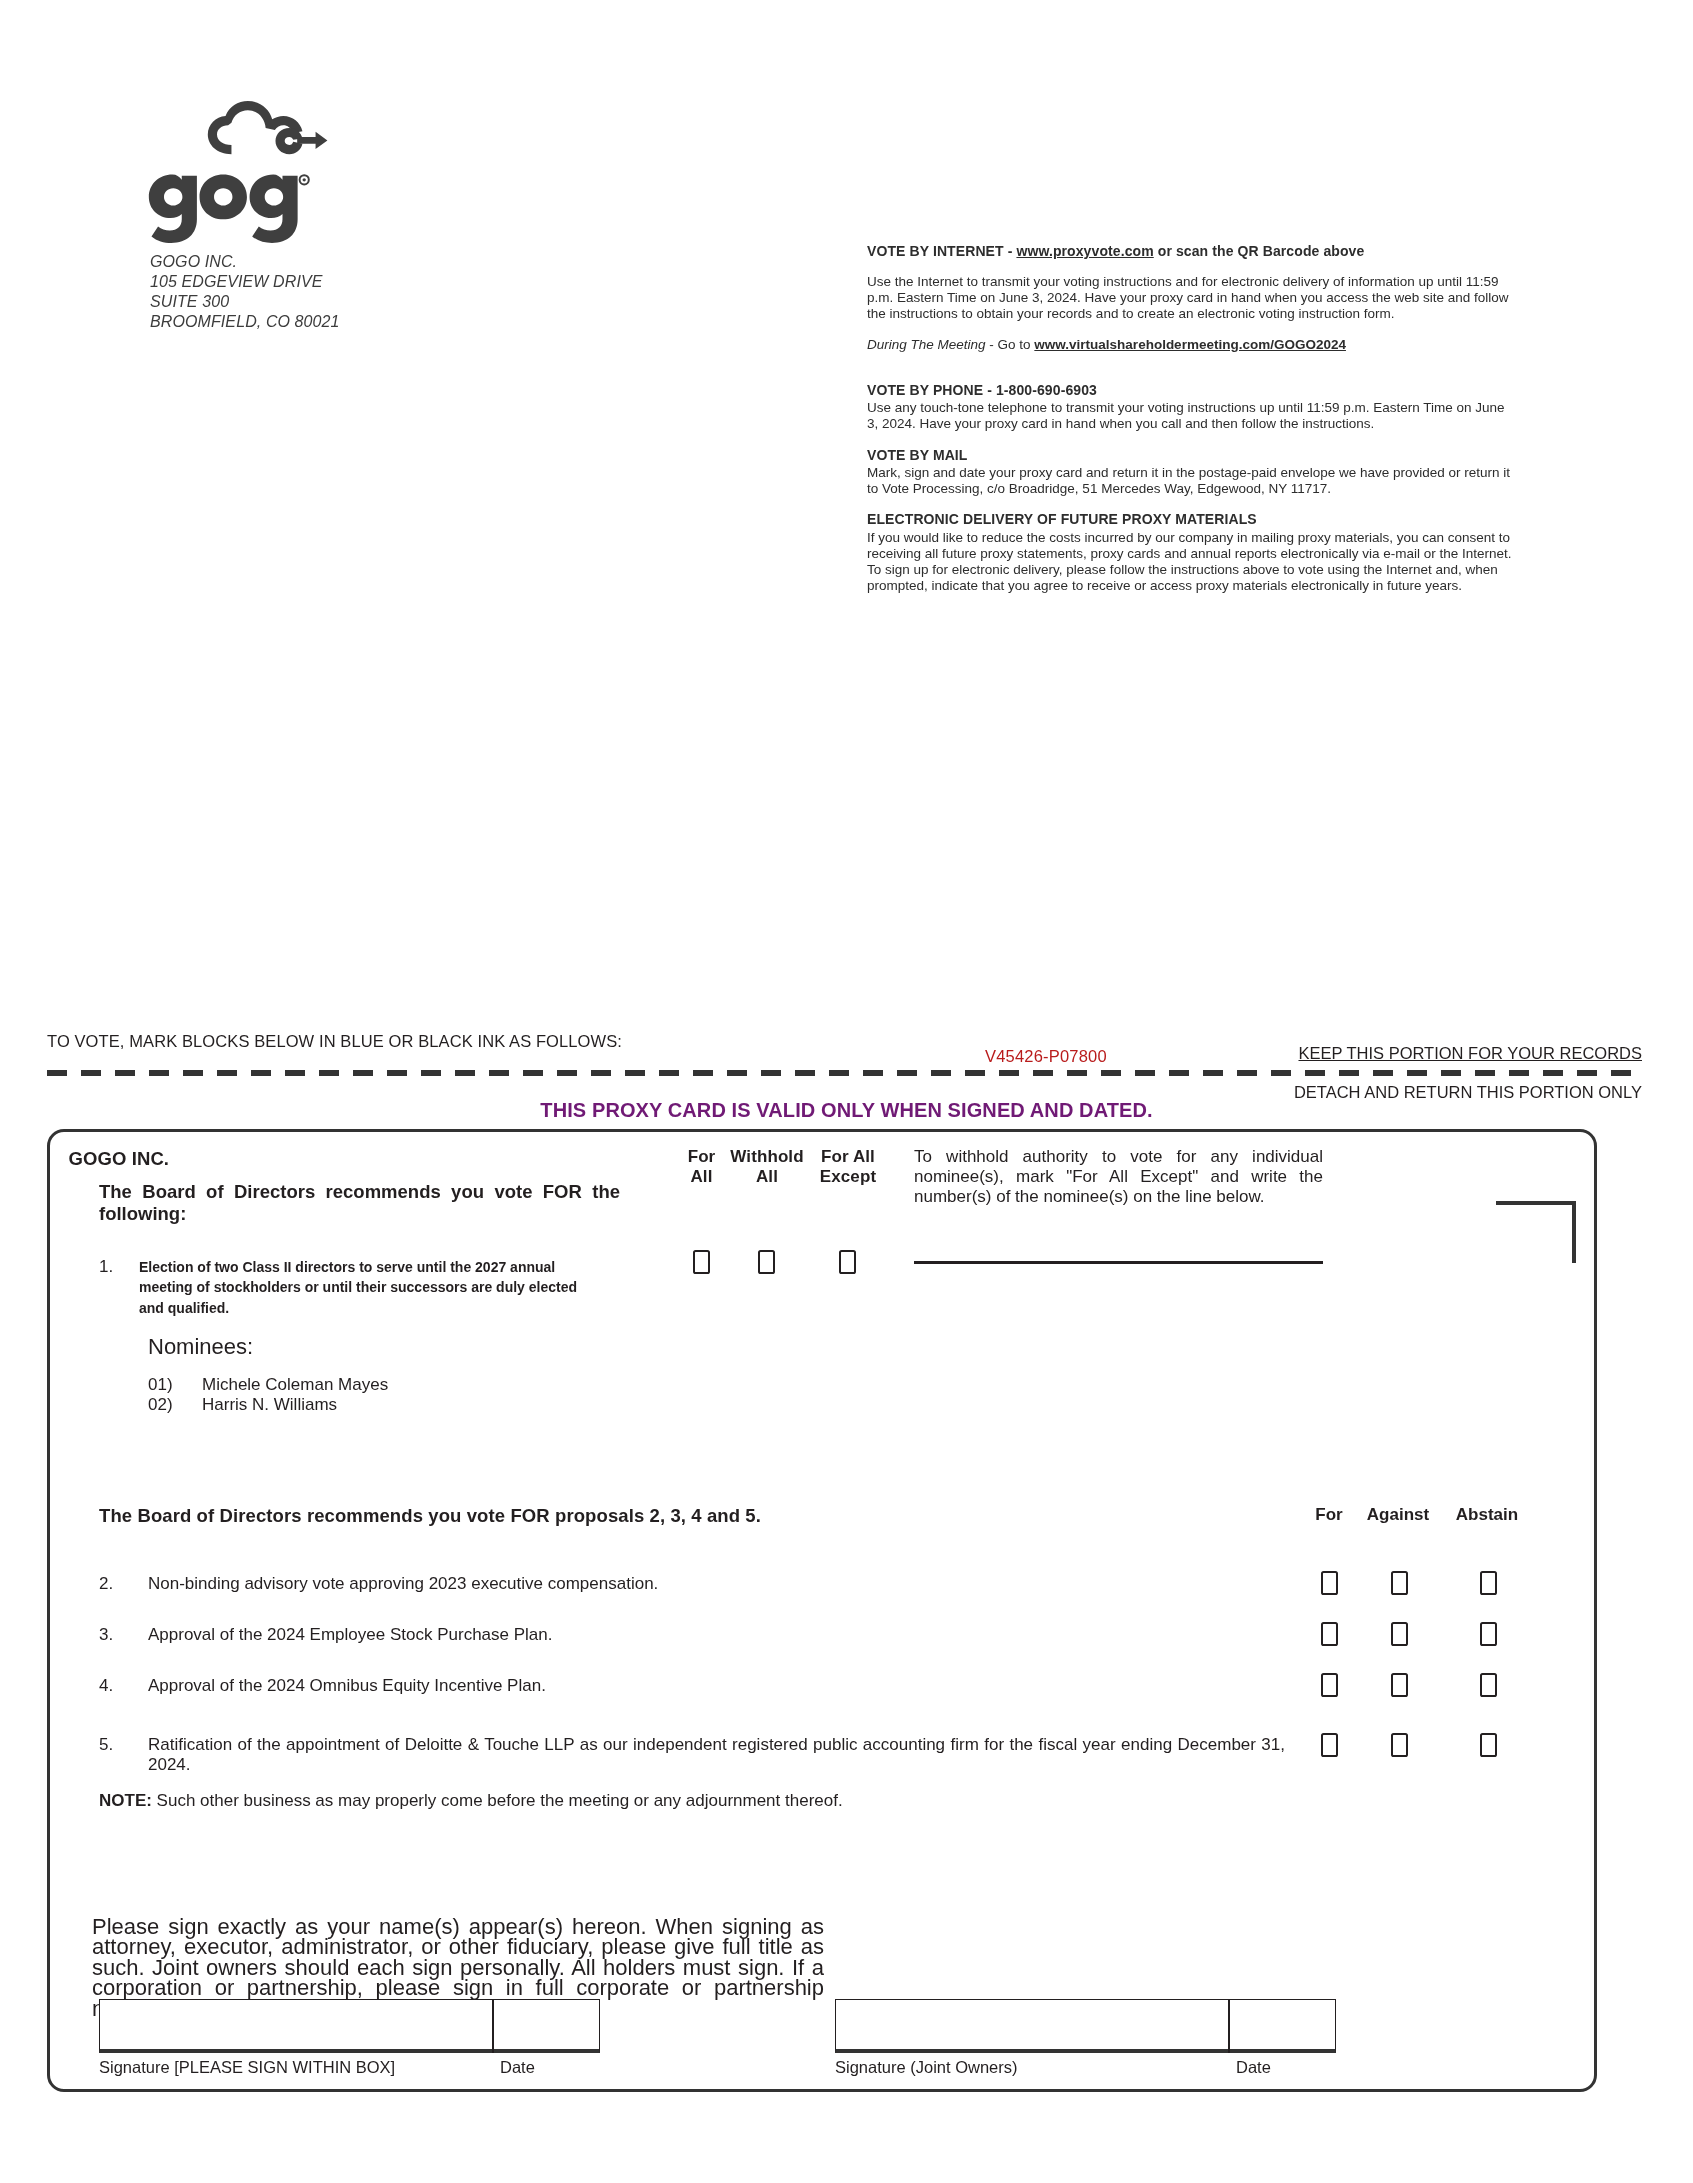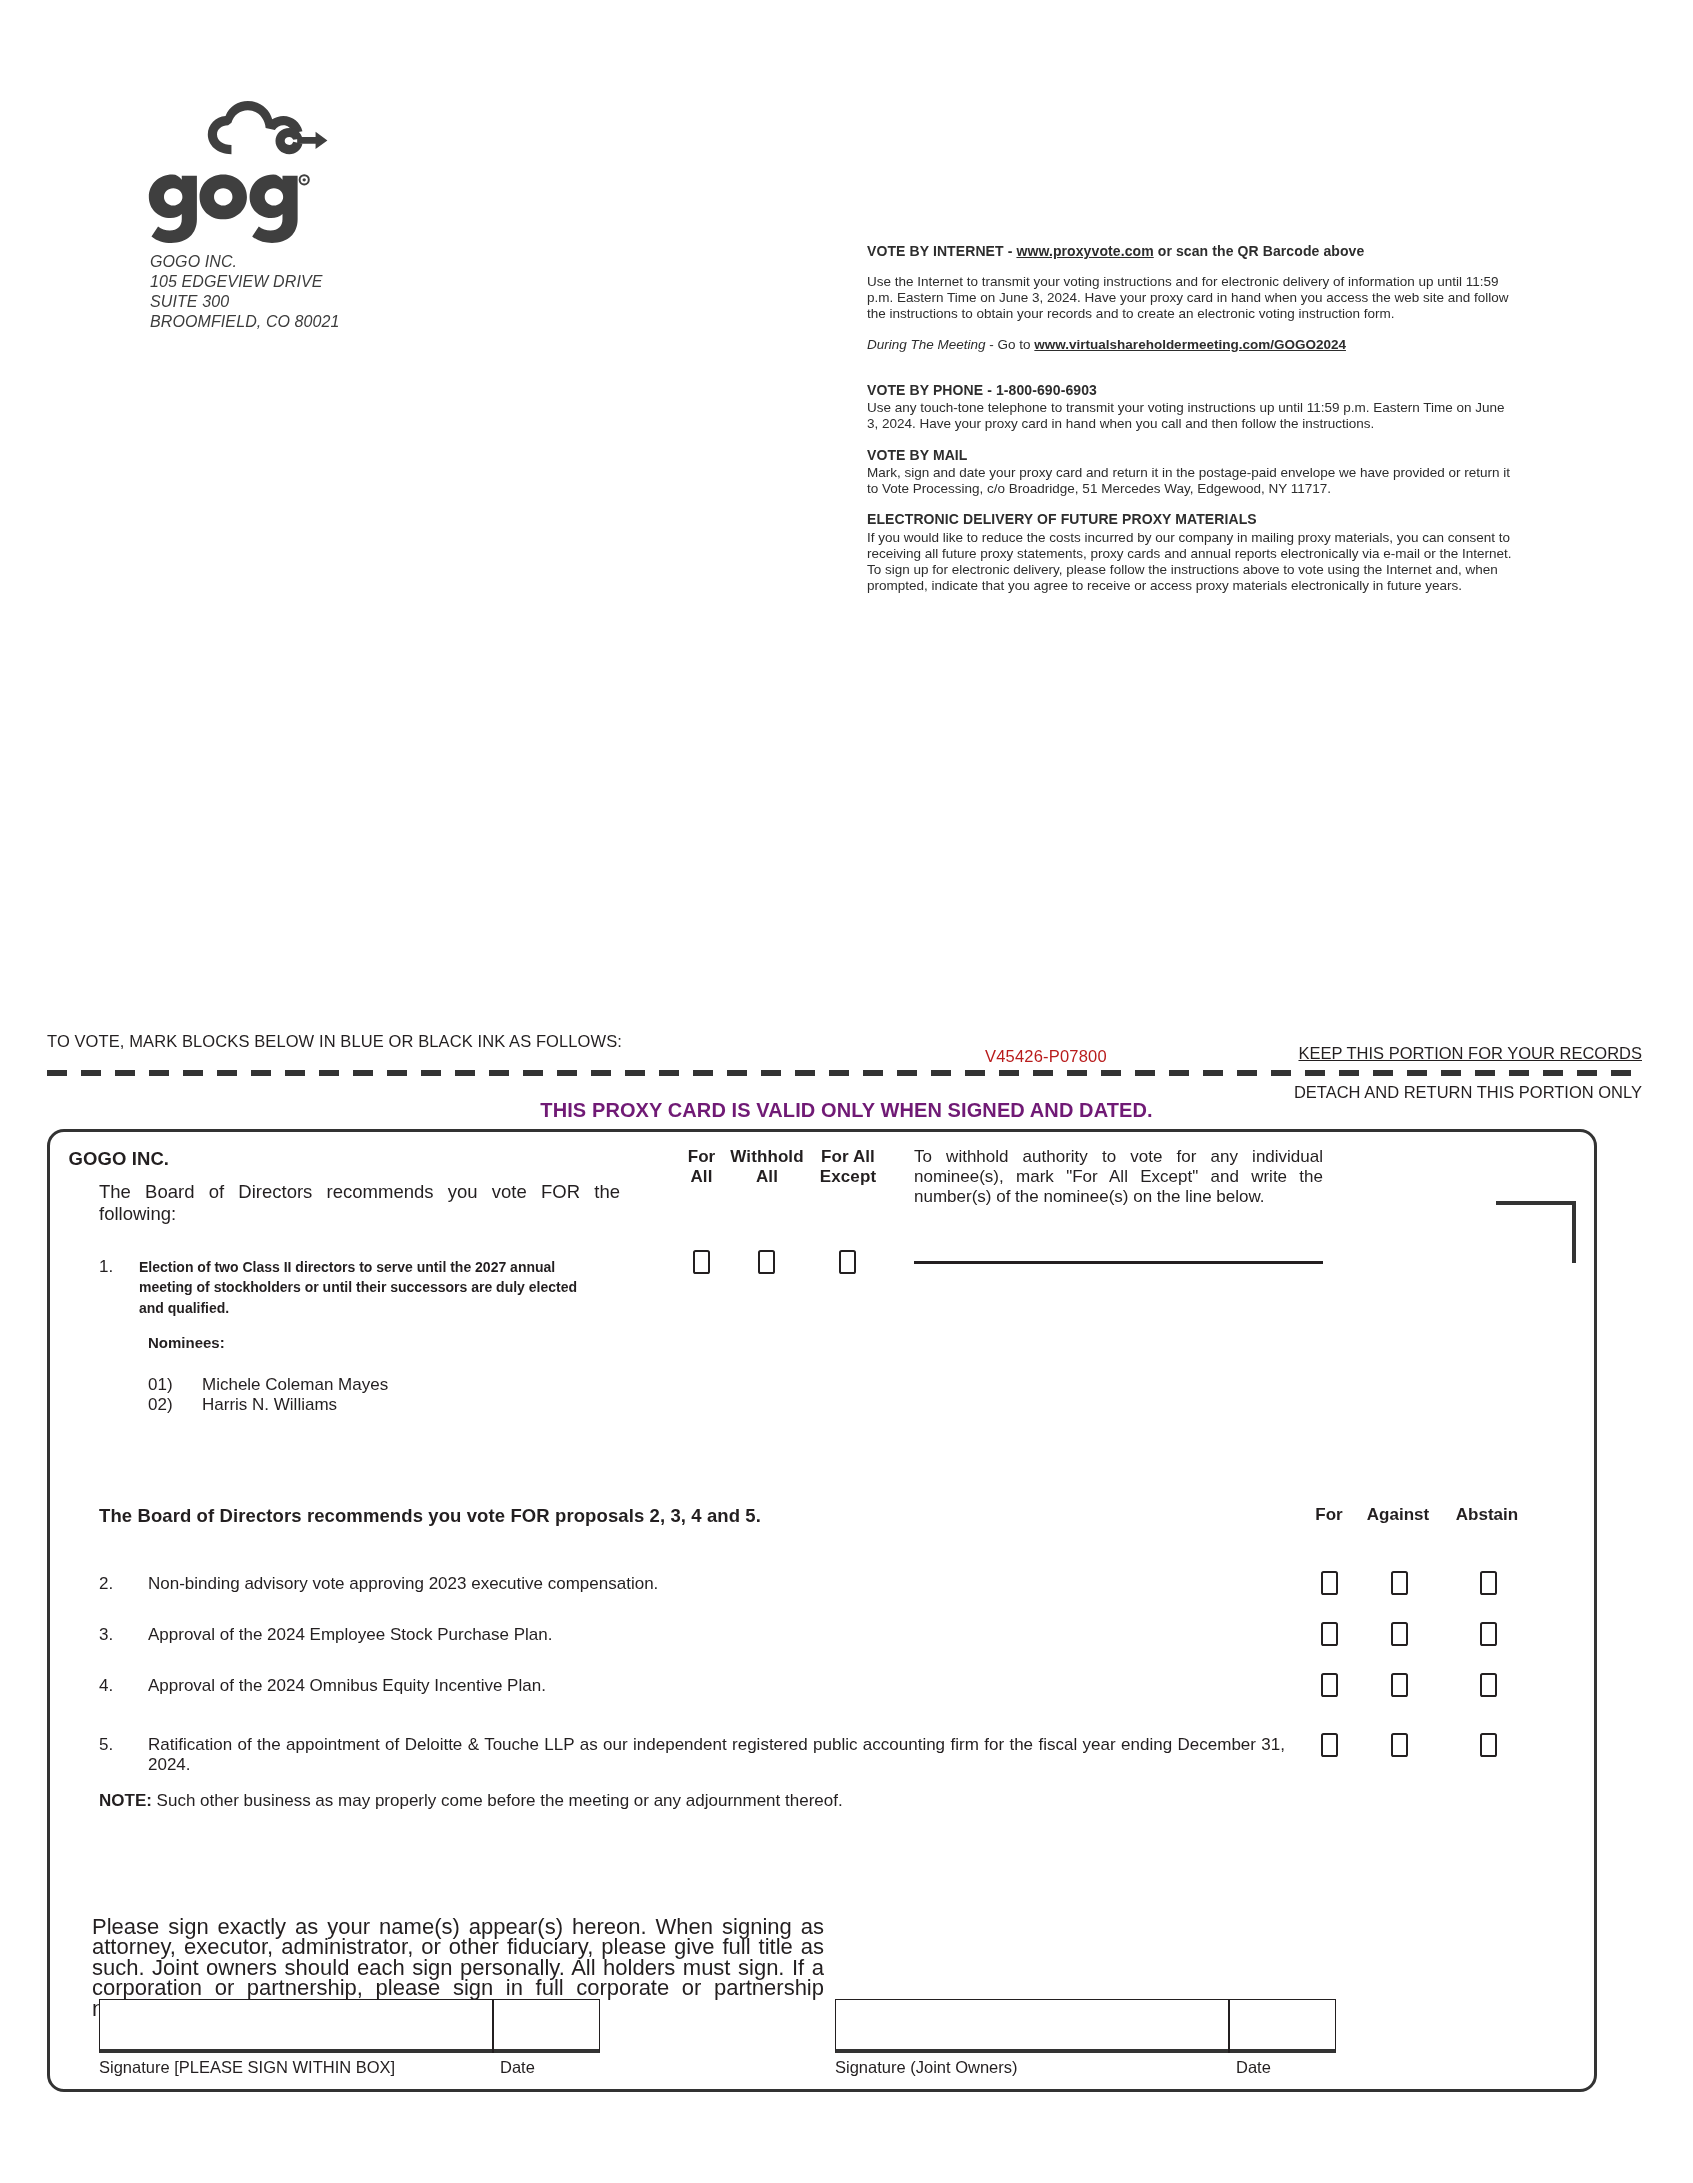--- a/index.html
+++ b/index.html
@@ -213,21 +213,21 @@
     font-size: 18.5px;
     font-weight: 700;
     letter-spacing: 0.1px;
   }
   .recommend-1 {
     position: absolute;
     left: 49px;
     top: 49px;
     width: 521px;
     font-size: 18.5px;
-    font-weight: 400;
+    font-weight: 700;
     line-height: 22.4px;
     text-align: justify;
   }
   .prop1-num {
     position: absolute;
     left: 49px;
     top: 125px;
     font-size: 17px;
   }
   .prop1-text {
@@ -236,22 +236,22 @@
     top: 125px;
     width: 462px;
     font-size: 14px;
     line-height: 20.4px;
     font-weight: bold;
   }
   .nominees-head {
     position: absolute;
     left: 98px;
     top: 202px;
-    font-size: 15px;
-    font-weight: 700;
+    font-size: 22px;
+    font-weight: 400;
   }
   .nominee-list {
     position: absolute;
     left: 98px;
     top: 243px;
     font-size: 17px;
     line-height: 20.4px;
   }
   .nominee-row { display: flex; }
   .nominee-idx { width: 54px; }

